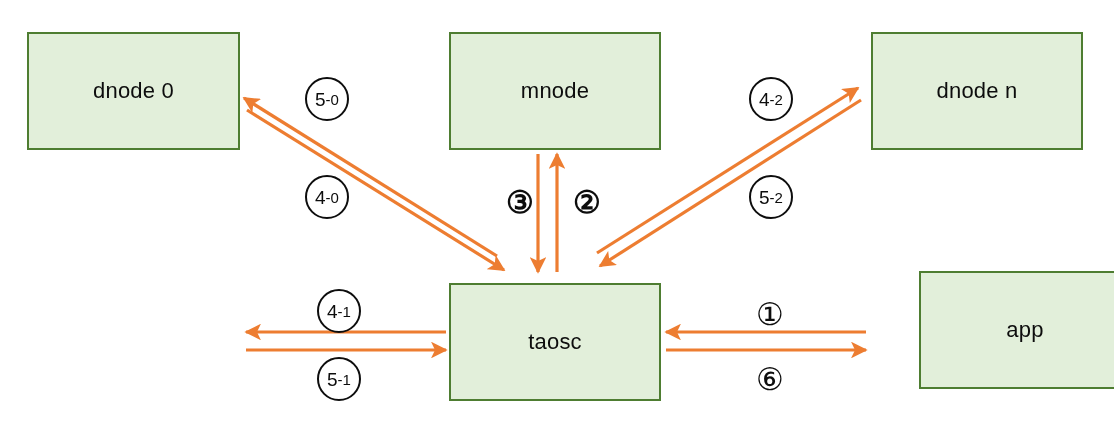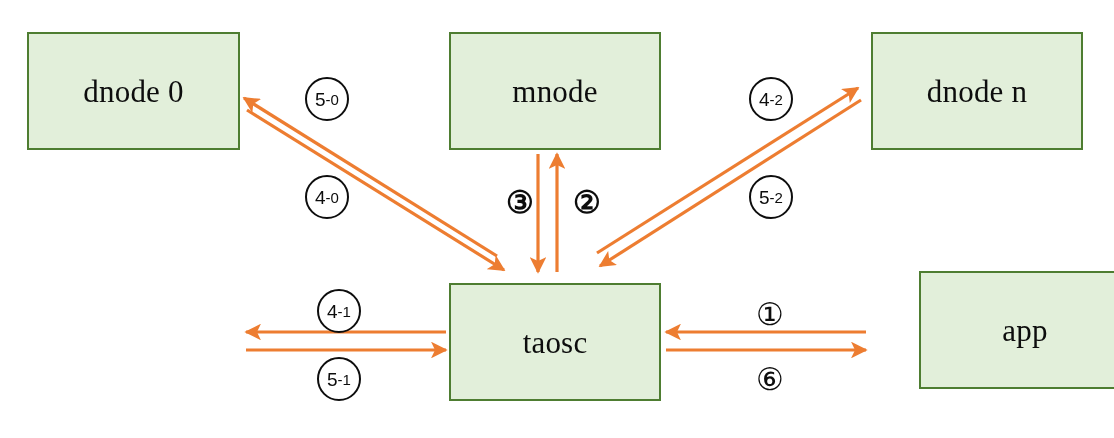--- a/index.html
+++ b/index.html
@@ -28,22 +28,22 @@
     position: absolute;
     box-sizing: border-box;
     background: #e2efda;
     border: 2px solid #4e7d31;
     display: flex;
     align-items: center;
     justify-content: center;
     z-index: 3;
   }
   .node-label {
-    font-family: Liberation Serif, serif;
-    font-size: 31px;
+    font-family: Liberation Sans, sans-serif;
+    font-size: 22px;
     color: #0d0d0d;
     letter-spacing: 0.2px;
     line-height: 1;
     white-space: nowrap;
   }
   .edge-label {
     position: absolute;
     z-index: 4;
     display: flex;
     align-items: center;

